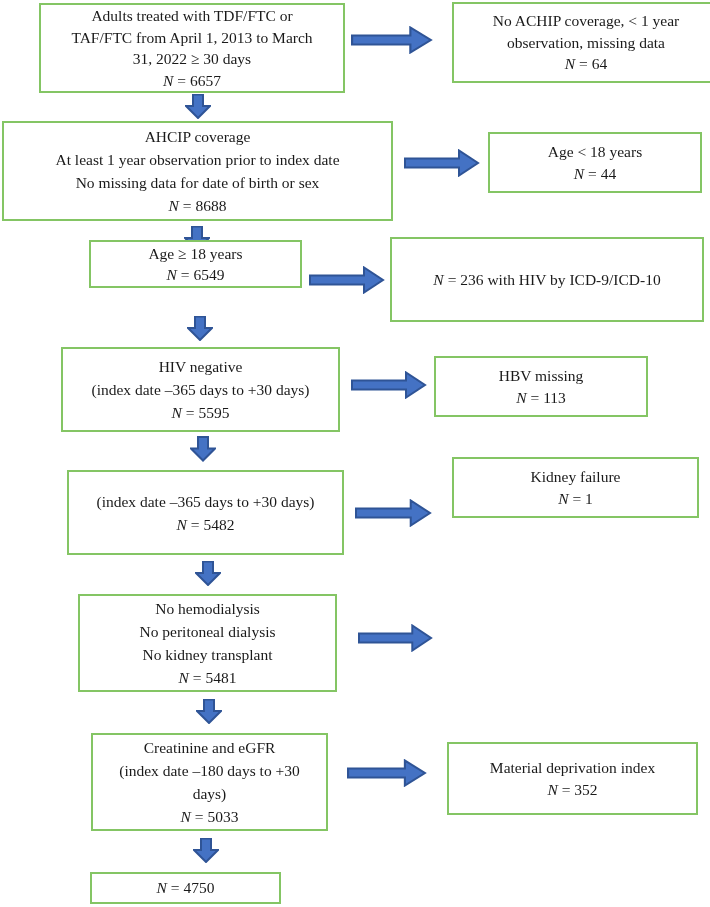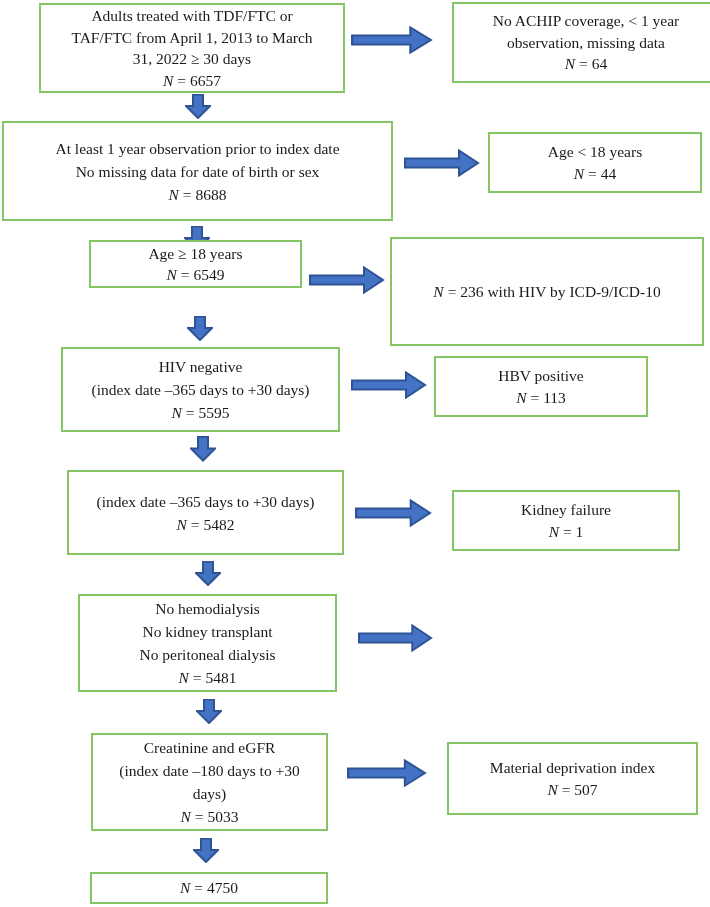--- a/index.html
+++ b/index.html
@@ -60,20 +60,21 @@
   <div class="box" style="left:452px;top:2px;width:268px;height:81px">
     <div class="line">No ACHIP coverage, &lt; 1 year</div>
     <div class="line">observation, missing data</div>
     <div class="line"><span class="nit">N</span><span>= 64</span></div>
   </div>
   <svg class="arrow" style="left:185px;top:94px" width="26" height="25" viewBox="0 0 26 25">
       <polygon points="8,0.5 18,0.5 18,12 25,12 13,24 1,12 8,12"></polygon>
     </svg>
 
   <div class="box" style="left:2px;top:121px;width:391px;height:100px;line-height:23px">
+    <div class="line">AHCIP coverage</div>
     <div class="line">At least 1 year observation prior to index date</div>
     <div class="line">No missing data for date of birth or sex</div>
     <div class="line"><span class="nit">N</span><span>= 8688</span></div>
   </div>
   <svg class="arrow" style="left:404px;top:149px" width="76" height="28" viewBox="0 0 76 28" preserveAspectRatio="none">
       <polygon points="1,9.5 55,9.5 55,1.5 74,14 55,26.5 55,18.5 1,18.5"></polygon>
     </svg>
   <div class="box" style="left:488px;top:132px;width:214px;height:61px">
     <div class="line">Age &lt; 18 years</div>
     <div class="line"><span class="nit">N</span><span>= 44</span></div>
@@ -82,85 +83,85 @@
       <polygon points="8,0.5 18,0.5 18,12 25,12 13,24 1,12 8,12"></polygon>
     </svg>
 
   <div class="box" style="left:89px;top:240px;width:213px;height:48px">
     <div class="line">Age ≥ 18 years</div>
     <div class="line"><span class="nit">N</span><span>= 6549</span></div>
   </div>
   <svg class="arrow" style="left:309px;top:266px" width="76" height="28" viewBox="0 0 76 28" preserveAspectRatio="none">
       <polygon points="1,9.5 55,9.5 55,1.5 74,14 55,26.5 55,18.5 1,18.5"></polygon>
     </svg>
-  <div class="box" style="left:390px;top:237px;width:314px;height:109px;line-height:23px">
+  <div class="box" style="left:390px;top:237px;width:314px;height:85px;line-height:23px">
     <div class="line"><span class="nit">N</span><span>= 236 with HIV by ICD-9/ICD-10</span></div>
   </div>
   <svg class="arrow" style="left:187px;top:316px" width="26" height="25" viewBox="0 0 26 25">
       <polygon points="8,0.5 18,0.5 18,12 25,12 13,24 1,12 8,12"></polygon>
     </svg>
 
   <div class="box" style="left:61px;top:347px;width:279px;height:85px;line-height:23px">
     <div class="line">HIV negative</div>
     <div class="line">(index date –365 days to +30 days)</div>
     <div class="line"><span class="nit">N</span><span>= 5595</span></div>
   </div>
   <svg class="arrow" style="left:351px;top:371px" width="76" height="28" viewBox="0 0 76 28" preserveAspectRatio="none">
       <polygon points="1,9.5 55,9.5 55,1.5 74,14 55,26.5 55,18.5 1,18.5"></polygon>
     </svg>
   <div class="box" style="left:434px;top:356px;width:214px;height:61px">
-    <div class="line">HBV positive</div>
+    <div class="line">HBV missing</div>
     <div class="line"><span class="nit">N</span><span>= 113</span></div>
   </div>
   <svg class="arrow" style="left:190px;top:436px" width="26" height="26" viewBox="0 0 26 25">
       <polygon points="8,0.5 18,0.5 18,12 25,12 13,24 1,12 8,12"></polygon>
     </svg>
 
   <div class="box" style="left:67px;top:470px;width:277px;height:85px;line-height:23px">
     <div class="line">(index date –365 days to +30 days)</div>
     <div class="line"><span class="nit">N</span><span>= 5482</span></div>
   </div>
   <svg class="arrow" style="left:355px;top:499px" width="77" height="28" viewBox="0 0 76 28" preserveAspectRatio="none">
       <polygon points="1,9.5 55,9.5 55,1.5 74,14 55,26.5 55,18.5 1,18.5"></polygon>
     </svg>
-  <div class="box" style="left:452px;top:490px;width:228px;height:61px">
+  <div class="box" style="left:452px;top:457px;width:247px;height:61px">
     <div class="line">Kidney failure</div>
     <div class="line"><span class="nit">N</span><span>= 1</span></div>
   </div>
   <svg class="arrow" style="left:195px;top:561px" width="26" height="25" viewBox="0 0 26 25">
       <polygon points="8,0.5 18,0.5 18,12 25,12 13,24 1,12 8,12"></polygon>
     </svg>
 
   <div class="box" style="left:78px;top:594px;width:259px;height:98px;line-height:23px">
     <div class="line">No hemodialysis</div>
+    <div class="line">No peritoneal dialysis</div>
     <div class="line">No kidney transplant</div>
-    <div class="line">No peritoneal dialysis</div>
     <div class="line"><span class="nit">N</span><span>= 5481</span></div>
   </div>
   <svg class="arrow" style="left:358px;top:624px" width="75" height="28" viewBox="0 0 76 28" preserveAspectRatio="none">
       <polygon points="1,9.5 55,9.5 55,1.5 74,14 55,26.5 55,18.5 1,18.5"></polygon>
     </svg>
   <svg class="arrow" style="left:196px;top:699px" width="26" height="25" viewBox="0 0 26 25">
       <polygon points="8,0.5 18,0.5 18,12 25,12 13,24 1,12 8,12"></polygon>
     </svg>
 
   <div class="box" style="left:91px;top:733px;width:237px;height:98px;line-height:23px">
     <div class="line">Creatinine and eGFR</div>
     <div class="line">(index date –180 days to +30</div>
     <div class="line">days)</div>
     <div class="line"><span class="nit">N</span><span>= 5033</span></div>
   </div>
   <svg class="arrow" style="left:347px;top:759px" width="80" height="28" viewBox="0 0 76 28" preserveAspectRatio="none">
       <polygon points="1,9.5 55,9.5 55,1.5 74,14 55,26.5 55,18.5 1,18.5"></polygon>
     </svg>
   <div class="box" style="left:447px;top:742px;width:251px;height:73px">
     <div class="line">Material deprivation index</div>
-    <div class="line"><span class="nit">N</span><span>= 507</span></div>
+    <div class="line"><span class="nit">N</span><span>= 352</span></div>
   </div>
   <svg class="arrow" style="left:193px;top:838px" width="26" height="25" viewBox="0 0 26 25">
       <polygon points="8,0.5 18,0.5 18,12 25,12 13,24 1,12 8,12"></polygon>
     </svg>
 
-  <div class="box" style="left:90px;top:872px;width:238px;height:32px">
+  <div class="box" style="left:90px;top:872px;width:191px;height:32px">
     <div class="line"><span class="nit">N</span><span>= 4750</span></div>
   </div>
 
 </div>
 
 </body></html>

